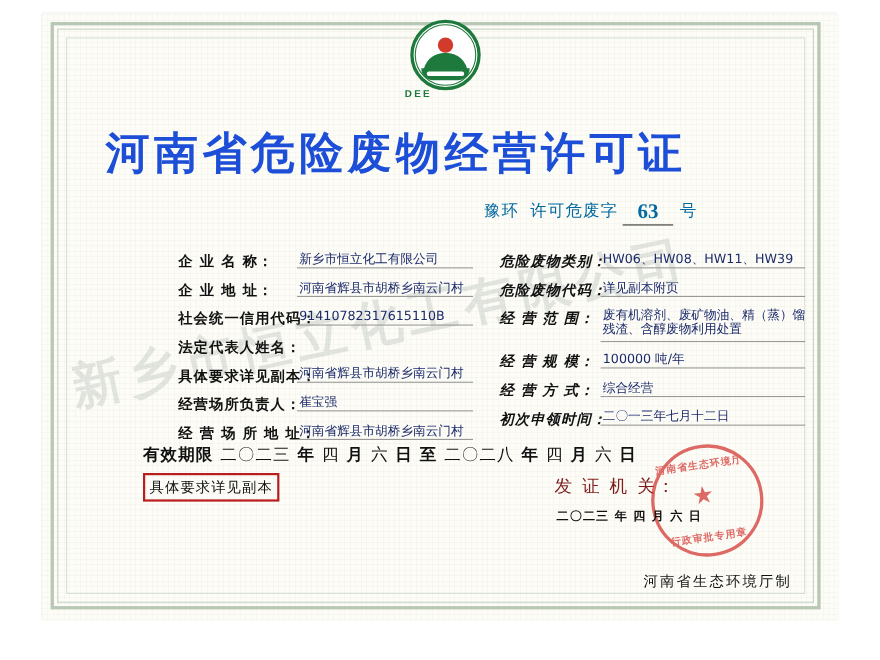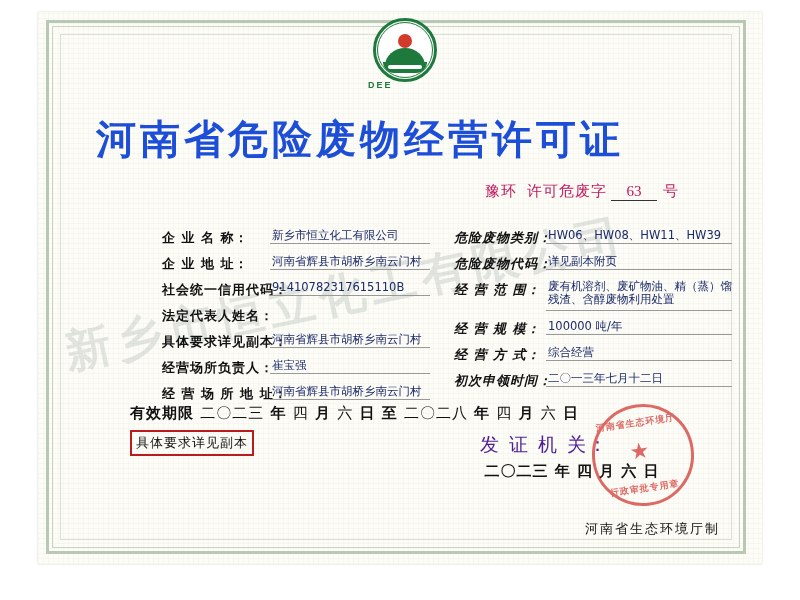--- a/index.html
+++ b/index.html
@@ -130,35 +130,35 @@
     font-family: "DejaVu Sans", "Liberation Sans", sans-serif;
     margin-left: 36px;
   }
   
   .serial-row {
     position: absolute;
     left: 440px;
     top: 182px;
     width: 270px;
     display: flex;
-    align-items: flex-end;
+    align-items: flex-start;
     font-size: 15px;
-    color: #be185d;
+    color: #0369a1;
     white-space: nowrap;
-    margin-left: 45px;
   }
   .serial-row .lbl { letter-spacing: 1px; }
   .serial-row .num {
     display: inline-block;
     min-width: 46px;
     text-align: center;
     border-bottom: 1px solid #333;
     margin: 0 4px;
     font-family: "Liberation Serif", serif;
-    font-size: 15px;
+    font-size: 19px;
+    font-weight: bold;
   }
   .serial-row .tail { margin-left: 2px; }
   
   .fields-left {
     position: absolute;
     left: 140px;
     top: 228px;
     width: 290px;
   }
   .fields-right {
@@ -221,34 +221,34 @@
     border: 2px solid #b91c1c;
     padding: 2px 4px;
     font-size: 13px;
     letter-spacing: 1px;
     color: #111;
     background: transparent;
   }
   
   .issuer-row {
     position: absolute;
-    left: 480px;
+    left: 504px;
     top: 432px;
-    font-size: 19px;
+    font-size: 16px;
     letter-spacing: 2px;
-    color: #4c1d95;
+    color: #7f1d1d;
     white-space: nowrap;
   }
   .issue-date {
     position: absolute;
     left: 432px;
     top: 462px;
     width: 280px;
     text-align: center;
-    font-size: 15px;
+    font-size: 11px;
     letter-spacing: 1px;
     color: #111;
     font-weight: bold;
   }
   
   .seal {
     position: absolute;
     left: 592px;
     top: 404px;
     width: 96px;

